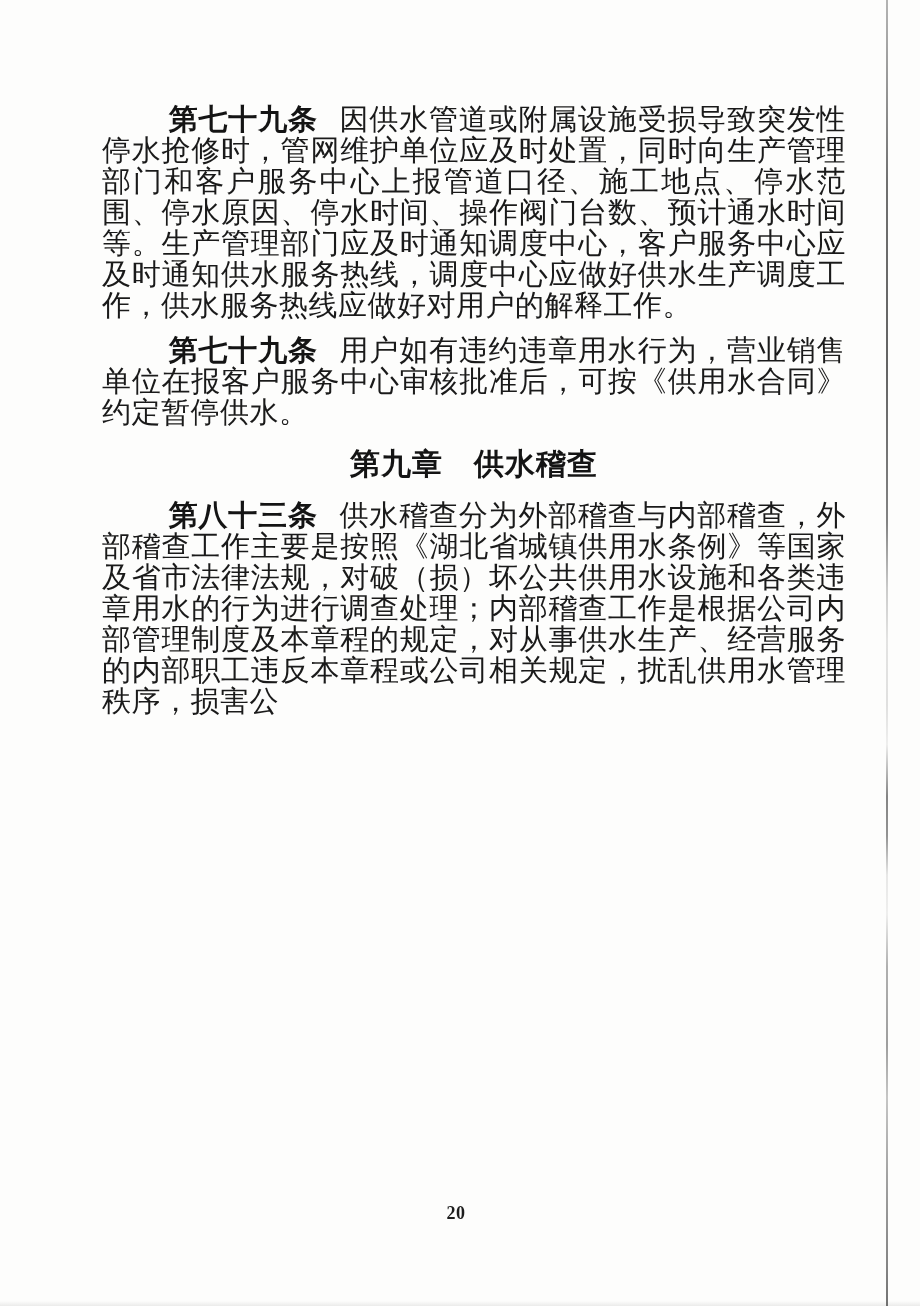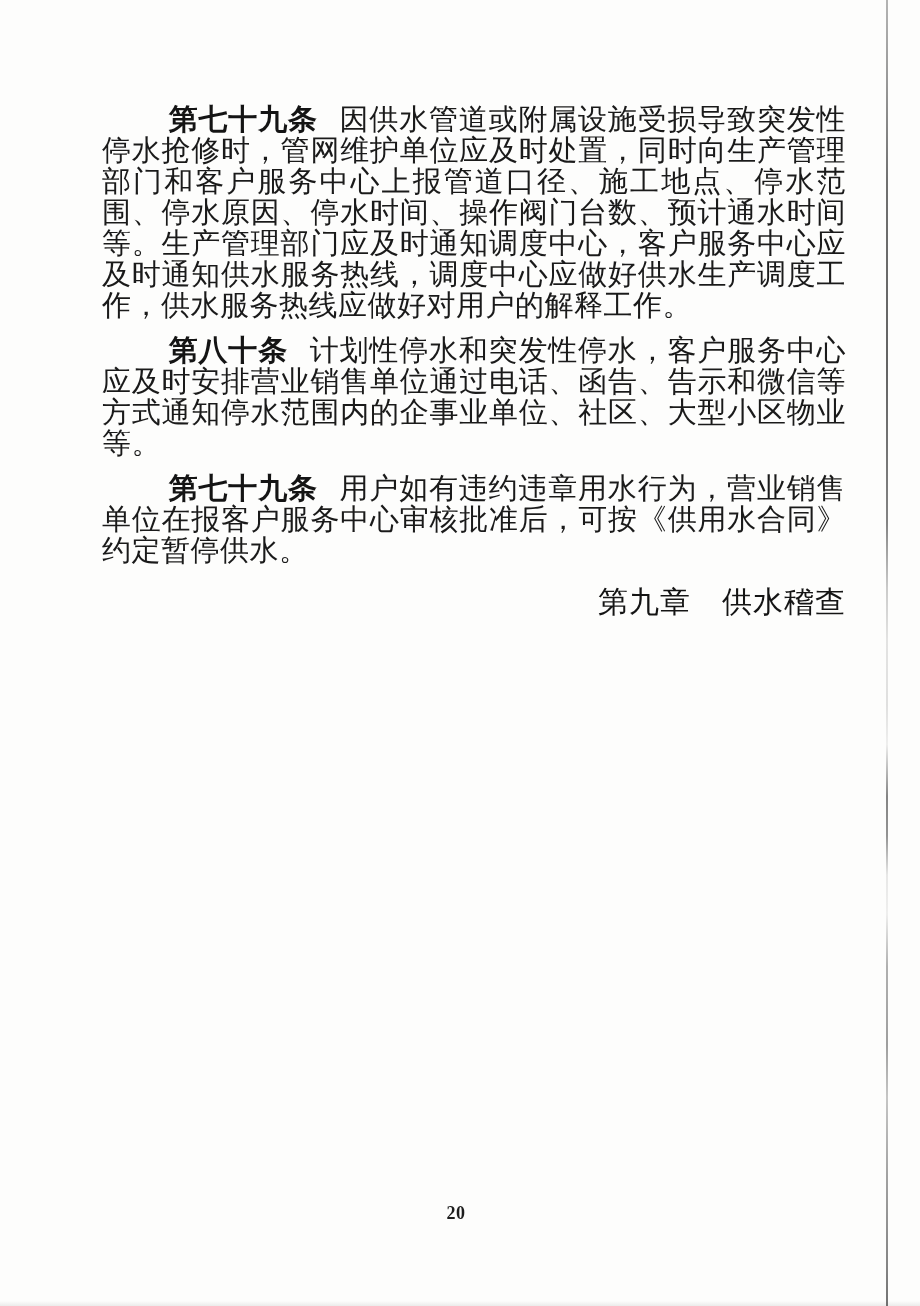--- a/index.html
+++ b/index.html
@@ -33,22 +33,22 @@
   }
   .art-num {
     font-weight: bold;
     color: #141414;
     margin-right: 0.75em;
   }
   .chapter {
     margin: 13px 0 15px 0;
     font-size: 30px;
     line-height: 43px;
-    font-weight: normal;
-    text-align: right;
+    font-weight: bold;
+    text-align: center;
     text-indent: 0;
     letter-spacing: 1px;
     color: #141414;
   }
   .page-number {
     position: absolute;
     top: 1203px;
     left: 0;
     width: 912px;
     text-align: center;
@@ -95,26 +95,26 @@
     background: linear-gradient(to bottom, rgba(0,0,0,0) 0%, rgba(80,80,80,0.10) 100%);
   }
 </style>
 </head>
 <body>
 
 <div class="sheet">
 
   <p class="para"><span class="art-num">第七十九条</span><span>因供水管道或附属设施受损导致突发性停水抢修时，管网维护单位应及时处置，同时向生产管理部门和客户服务中心上报管道口径、施工地点、停水范围、停水原因、停水时间、操作阀门台数、预计通水时间等。生产管理部门应及时通知调度中心，客户服务中心应及时通知供水服务热线，调度中心应做好供水生产调度工作，供水服务热线应做好对用户的解释工作。</span></p>
 
-  <p class="para"><span class="art-num">第八十条</span><span>计划性停水和突发性停水，客户服务中心应及时安排营业销售单位通过电话、函告、告示和微信等方式通知停水范围内的企事业单位、社区、大型小区物业等。</span></p>
 
 
   <p class="para"><span class="art-num">第七十九条</span><span>用户如有违约违章用水行为，营业销售单位在报客户服务中心审核批准后，可按《供用水合同》约定暂停供水。</span></p>
 
   <h2 class="chapter">第九章　供水稽查</h2>
 
+  <p class="para"><span class="art-num">第八十三条</span><span>供水稽查分为外部稽查与内部稽查，外部稽查工作主要是按照《湖北省城镇供用水条例》等国家及省市法律法规，对破（损）坏公共供用水设施和各类违章用水的行为进行调查处理；内部稽查工作是根据公司内部管理制度及本章程的规定，对从事供水生产、经营服务的内部职工违反本章程或公司相关规定，扰乱供用水管理秩序，损害公</span></p>
 
 </div>
 
 <div class="page-number">20</div>
 
 <div class="scan-line"></div>
 <div class="bottom-edge"></div>
 
 </body></html>

